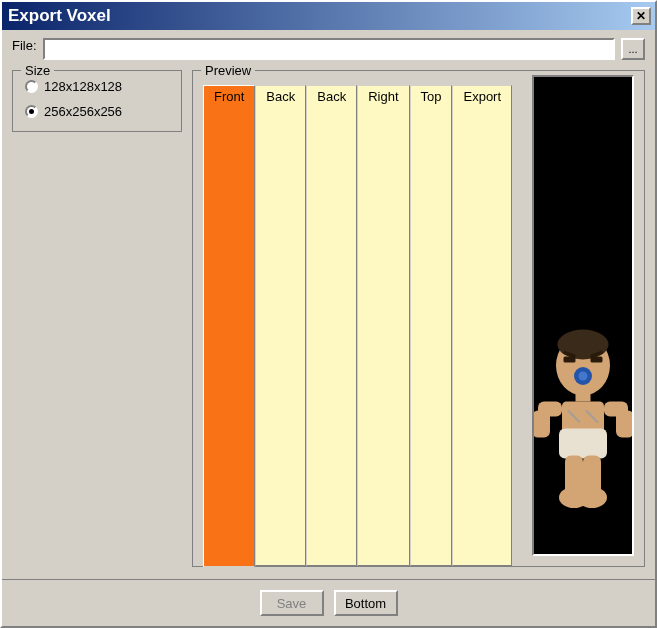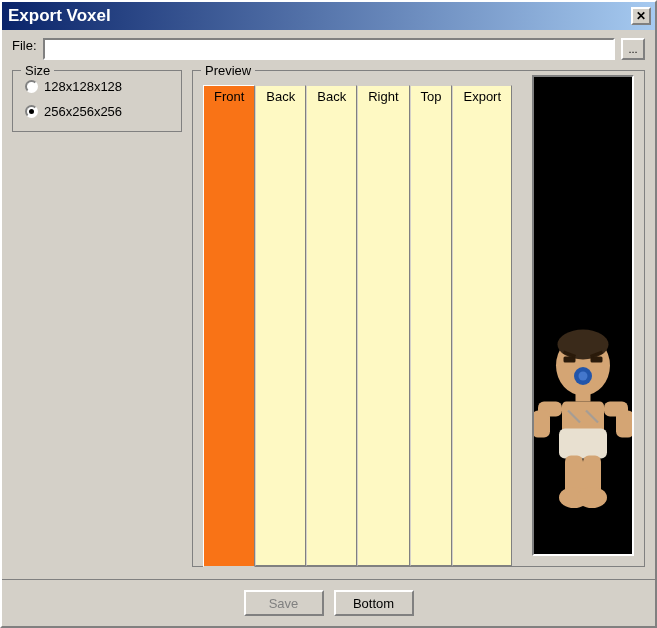--- a/index.html
+++ b/index.html
@@ -255,21 +255,21 @@
       justify-content: center;
       align-items: center;
       gap: 10px;
       padding: 10px;
       flex-shrink: 0;
       border-top: 1px solid #808080;
       margin-top: 4px;
     }
 
     .btn {
-      width: 80px;
+      width: 64px;
       height: 26px;
       background: #d4d0c8;
       border: 2px solid;
       border-top-color: #ffffff;
       border-left-color: #ffffff;
       border-right-color: #808080;
       border-bottom-color: #808080;
       cursor: pointer;
       font-size: 13px;
       font-family: 'MS Sans Serif', Tahoma, sans-serif;

